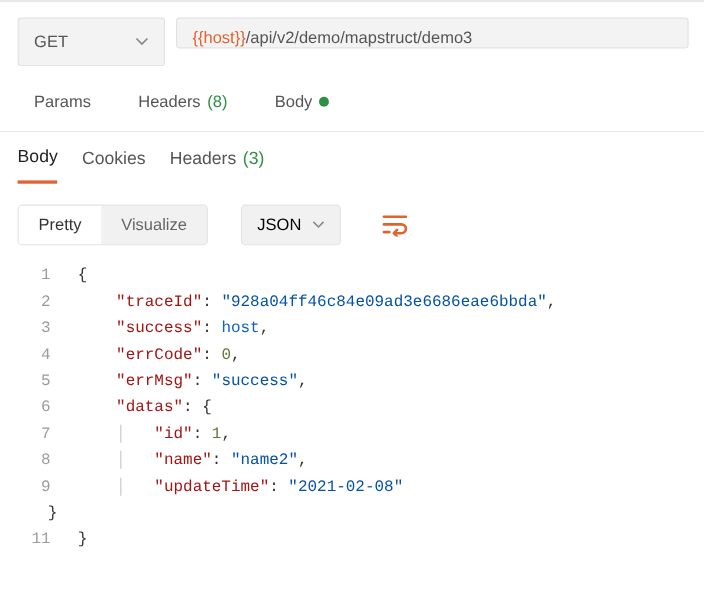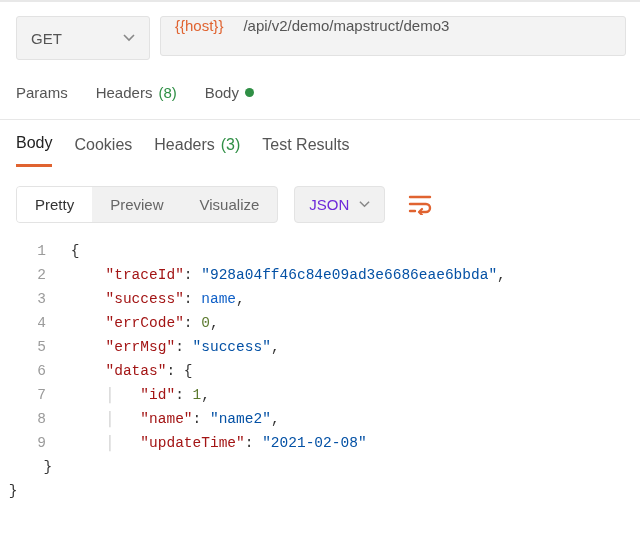--- a/index.html
+++ b/index.html
@@ -30,49 +30,50 @@
     border: 1px solid #e2e2e2;
     border-radius: 3px;
     font-size: 15px;
     color: #555;
     cursor: pointer;
   }
   .method-select .chev { color: #888; }
 
   .url-bar {
     flex: 1;
-    height: 40px;
+    height: 28px;
     background: #f3f3f3;
     border: 1px solid #e2e2e2;
     border-radius: 3px;
     display: flex;
-    align-items: flex-start;
+    align-items: flex-end;
     padding: 0 14px;
     font-size: 15px;
     color: #4a4a4a;
     overflow: hidden;
     white-space: nowrap;
   }
   .url-var { color: #e06330; }
-  .url-path { color: #555; padding-left: 20px; }
+  .url-path { color: #555; }
 
   .req-tabs {
     display: flex;
     gap: 28px;
     padding: 0 16px;
     font-size: 15px;
     color: #555;
   }
   .req-tab {
     padding: 8px 0 18px 0;
     cursor: pointer;
     display: flex;
     align-items: center;
     gap: 6px;
     white-space: nowrap;
+    margin-left: 15px;
   }
   .count { color: #2f8f45; }
   .dot-green {
     width: 9px; height: 9px; border-radius: 50%;
     background: #2f8f45;
     display: inline-block;
   }
   .divider { height: 1px; background: #e7e7e7; margin: 0; }
 
   .resp-tabs {
@@ -90,21 +91,21 @@
     gap: 6px;
   }
   .resp-tab.active {
     color: #222;
     border-bottom: 3px solid #e06330;
   }
 
   .view-row {
     display: flex;
     align-items: flex-end;
-    gap: 0;
+    gap: 14px;
     padding: 18px 16px 8px 16px;
   }
   .seg-group {
     display: flex;
     background: #f1f1f1;
     border-radius: 4px;
     overflow: hidden;
     border: 1px solid #e3e3e3;
   }
   .seg-btn {
@@ -120,21 +121,21 @@
   .fmt-select {
     margin-left: 16px;
     display: flex;
     align-items: center;
     gap: 10px;
     padding: 9px 14px;
     background: #f1f1f1;
     border: 1px solid #e3e3e3;
     border-radius: 4px;
     font-size: 15px;
-    color: #6d28d9;
+    color: #000000;
     cursor: pointer;
   }
   .wrap-btn {
     margin-left: 16px;
     width: 38px; height: 38px;
     display: flex; align-items: center; justify-content: center;
     cursor: pointer;
     color: #e06330;
   }
 
@@ -206,29 +207,25 @@
   <div class="resp-tab active">
       <span>Body</span>
     </div>
   <div class="resp-tab">
       <span>Cookies</span>
     </div>
   <div class="resp-tab">
     <span>Headers</span>
     <span class="count">(3)</span>
   </div>
-  <div class="resp-tab">
-      <span>Test Results</span>
-    </div>
 </div>
 
 <div class="view-row">
   <div class="seg-group">
     <div class="seg-btn active"><span>Pretty</span></div>
-    <div class="seg-btn"><span>Preview</span></div>
     <div class="seg-btn"><span>Visualize</span></div>
   </div>
   <div class="fmt-select">
     <span>JSON</span>
     <span class="chev">
       <svg width="11" height="11" viewBox="0 0 12 12">
           <path d="M1 3 L6 8 L11 3" fill="none" stroke="#888" stroke-width="1.6"></path>
         </svg>
     </span>
   </div>
@@ -240,30 +237,30 @@
       <path d="M2 18 H7" stroke="#e06330" stroke-width="2.4" stroke-linecap="round"></path>
     </svg>
   </div>
 </div>
 
 <div class="code-area">
   <div class="code-line"><span class="gutter">1</span><span class="code"> <span class="tok-brace">{</span></span></div>
 
   <div class="code-line"><span class="gutter">2</span><span class="code">     <span class="tok-key">"traceId"</span><span class="tok-punct">: </span><span class="tok-str">"<span>928a04ff46c84e09ad3e6686eae6bbda</span>"</span><span class="tok-punct">,</span></span></div>
 
-  <div class="code-line"><span class="gutter">3</span><span class="code">     <span class="tok-key">"success"</span><span class="tok-punct">: </span><span class="tok-kw">name</span><span class="tok-punct">,</span></span></div>
+  <div class="code-line"><span class="gutter">3</span><span class="code">     <span class="tok-key">"success"</span><span class="tok-punct">: </span><span class="tok-kw">host</span><span class="tok-punct">,</span></span></div>
 
   <div class="code-line"><span class="gutter">4</span><span class="code">     <span class="tok-key">"errCode"</span><span class="tok-punct">: </span><span class="tok-num">0</span><span class="tok-punct">,</span></span></div>
 
   <div class="code-line"><span class="gutter">5</span><span class="code">     <span class="tok-key">"errMsg"</span><span class="tok-punct">: </span><span class="tok-str">"<span>success</span>"</span><span class="tok-punct">,</span></span></div>
 
   <div class="code-line"><span class="gutter">6</span><span class="code">     <span class="tok-key">"datas"</span><span class="tok-punct">: </span><span class="tok-brace">{</span></span></div>
 
   <div class="code-line"><span class="gutter">7</span><span class="code">     <span class="indent-guide">│</span>   <span class="tok-key">"id"</span><span class="tok-punct">: </span><span class="tok-num">1</span><span class="tok-punct">,</span></span></div>
 
   <div class="code-line"><span class="gutter">8</span><span class="code">     <span class="indent-guide">│</span>   <span class="tok-key">"name"</span><span class="tok-punct">: </span><span class="tok-str">"<span>name2</span>"</span><span class="tok-punct">,</span></span></div>
 
   <div class="code-line"><span class="gutter">9</span><span class="code">     <span class="indent-guide">│</span>   <span class="tok-key">"updateTime"</span><span class="tok-punct">: </span><span class="tok-str">"<span>2021-02-08</span>"</span></span></div>
 
   <div class="code-line"><span class="code">     <span class="tok-brace">}</span></span></div>
 
-  <div class="code-line"><span class="code"> <span class="tok-brace">}</span></span></div>
+  <div class="code-line"><span class="gutter">11</span><span class="code"> <span class="tok-brace">}</span></span></div>
 </div>
 
 </body></html>

